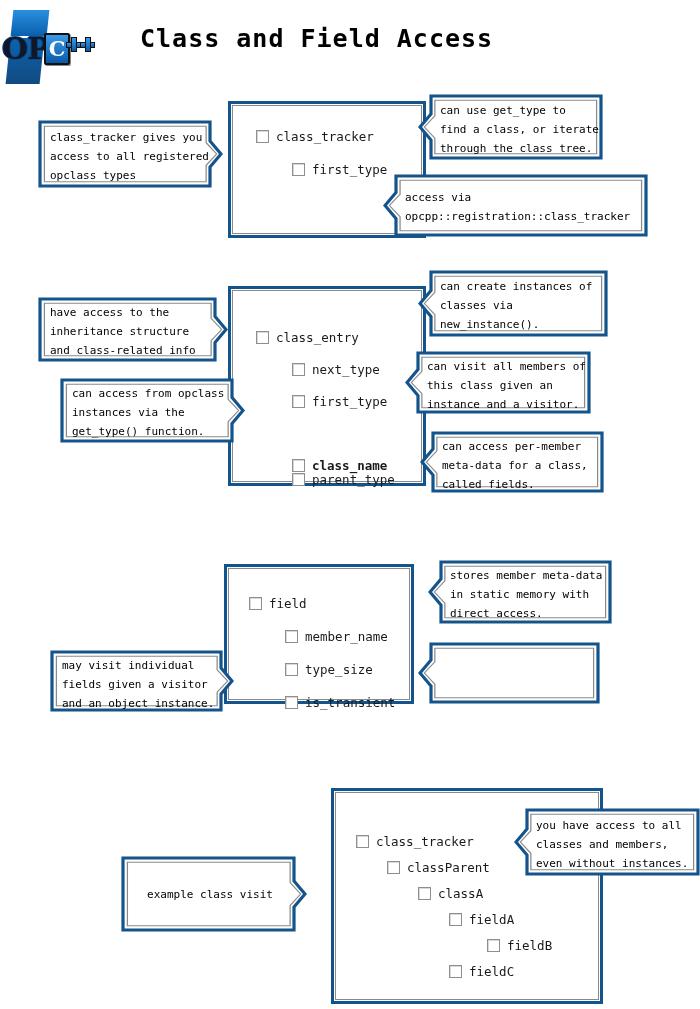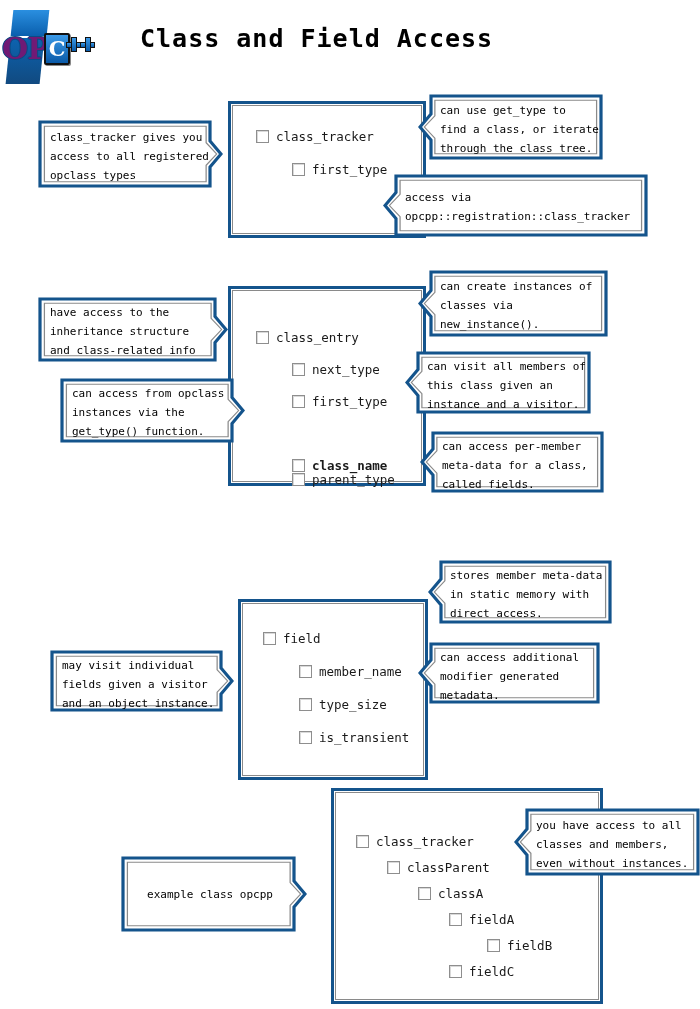--- a/index.html
+++ b/index.html
@@ -20,21 +20,21 @@
   }
   .logo-bot-quad{
     position:absolute;left:6px;top:28px;width:34px;height:46px;
     background:linear-gradient(180deg,#0d63b0 0%,#114a80 100%);
     transform:skewX(-6deg);
   }
   .logo-op{
     position:absolute;left:0px;top:22px;width:48px;height:34px;
     font-family:"DejaVu Serif","Liberation Serif",serif;
     font-size:30px;font-weight:bold;line-height:34px;letter-spacing:-1px;
-    color:#701a75;
+    color:#0f172a;
     text-shadow:0 1px 0 #0b4b85,1px 0 0 #0b4b85,-1px 0 0 #0b4b85,0 -1px 0 #0b4b85;
   }
   .logo-c{
     position:absolute;left:42px;top:23px;width:22px;height:28px;
     background:linear-gradient(180deg,#3b9ae8 0%,#0a5aa8 100%);
     border:2px solid #111;border-radius:2px;
     font-family:"DejaVu Serif","Liberation Serif",serif;
     font-size:21px;font-weight:bold;line-height:27px;text-align:center;
     color:#ffffff;
     box-shadow:1px 1px 0 #888;
@@ -217,21 +217,21 @@
           <g transform="translate(92,31) scale(0.9510869565217391,0.8548387096774194) translate(-92,-31)">
             <path d="M13,2 L182,2 L182,60 L13,60 L13,44 L2,31 L13,18 Z" fill="none" stroke="#8a8a8a" stroke-width="1.3" stroke-linejoin="miter"></path>
           </g>
         </svg>
         <div class="ctext" style="left: 22px; right: 8px; top: 6px;">can access per-member
 meta-data for a class,
 called fields.</div>
       </div>
     </div>
     <div>
-      <div class="panel" style="left: 238px; top: 564px; width: 190px; height: 181px; margin-top: 35px;">
+      <div class="panel" style="left: 224px; top: 564px; width: 190px; height: 140px;">
         <div class="row" style="left: 22px; top: 30px;">
           <span class="cb"></span>
           <span class="lbl">field</span>
         </div>
         <div class="row" style="left: 58px; top: 63px;">
           <span class="cb"></span>
           <span class="lbl">member_name</span>
         </div>
         <div class="row" style="left: 58px; top: 96px;">
           <span class="cb"></span>
@@ -264,23 +264,20 @@
 in static memory with
 direct access.</div>
       </div>
       <div class="callout" style="left: 418px; top: 642px; width: 182px; height: 62px;">
         <svg width="182" height="62">
           <path d="M13,2 L180,2 L180,60 L13,60 L13,44 L2,31 L13,18 Z" fill="#ffffff" stroke="#14548c" stroke-width="3.2" stroke-linejoin="miter"></path>
           <g transform="translate(91,31) scale(0.9505494505494505,0.8548387096774194) translate(-91,-31)">
             <path d="M13,2 L180,2 L180,60 L13,60 L13,44 L2,31 L13,18 Z" fill="none" stroke="#8a8a8a" stroke-width="1.3" stroke-linejoin="miter"></path>
           </g>
         </svg>
-        <div class="ctext" style="left: 22px; right: 8px; top: 6px;">can access additional
-modifier generated
-metadata.</div>
       </div>
     </div>
     <div>
       <div class="panel" style="left: 331px; top: 788px; width: 272px; height: 216px;">
         <div class="row" style="left: 22px; top: 44px;">
           <span class="cb"></span>
           <span class="lbl">class_tracker</span>
         </div>
         <div class="row" style="left: 53px; top: 70px;">
           <span class="cb"></span>
@@ -303,21 +300,21 @@
           <span class="lbl">fieldC</span>
         </div>
       </div>
       <div class="callout" style="left: 121px; top: 856px; width: 186px; height: 76px;">
         <svg width="186" height="76">
           <path d="M2,2 L173,2 L173,25 L184,38 L173,51 L173,74 L2,74 Z" fill="#ffffff" stroke="#14548c" stroke-width="3.2" stroke-linejoin="miter"></path>
           <g transform="translate(93,38) scale(0.9516129032258065,0.881578947368421) translate(-93,-38)">
             <path d="M2,2 L173,2 L173,25 L184,38 L173,51 L173,74 L2,74 Z" fill="none" stroke="#8a8a8a" stroke-width="1.3" stroke-linejoin="miter"></path>
           </g>
         </svg>
-        <div class="ctext" style="left: 12px; right: 20px; top: 29.25px; text-align: center;">example class opcpp</div>
+        <div class="ctext" style="left: 12px; right: 20px; top: 29.25px; text-align: center;">example class visit</div>
       </div>
       <div class="callout" style="left: 514px; top: 808px; width: 186px; height: 68px;">
         <svg width="186" height="68">
           <path d="M13,2 L184,2 L184,66 L13,66 L13,47 L2,34 L13,21 Z" fill="#ffffff" stroke="#14548c" stroke-width="3.2" stroke-linejoin="miter"></path>
           <g transform="translate(93,34) scale(0.9516129032258065,0.8676470588235294) translate(-93,-34)">
             <path d="M13,2 L184,2 L184,66 L13,66 L13,47 L2,34 L13,21 Z" fill="none" stroke="#8a8a8a" stroke-width="1.3" stroke-linejoin="miter"></path>
           </g>
         </svg>
         <div class="ctext" style="left: 22px; right: 8px; top: 7.75px;">you have access to all
 classes and members,

